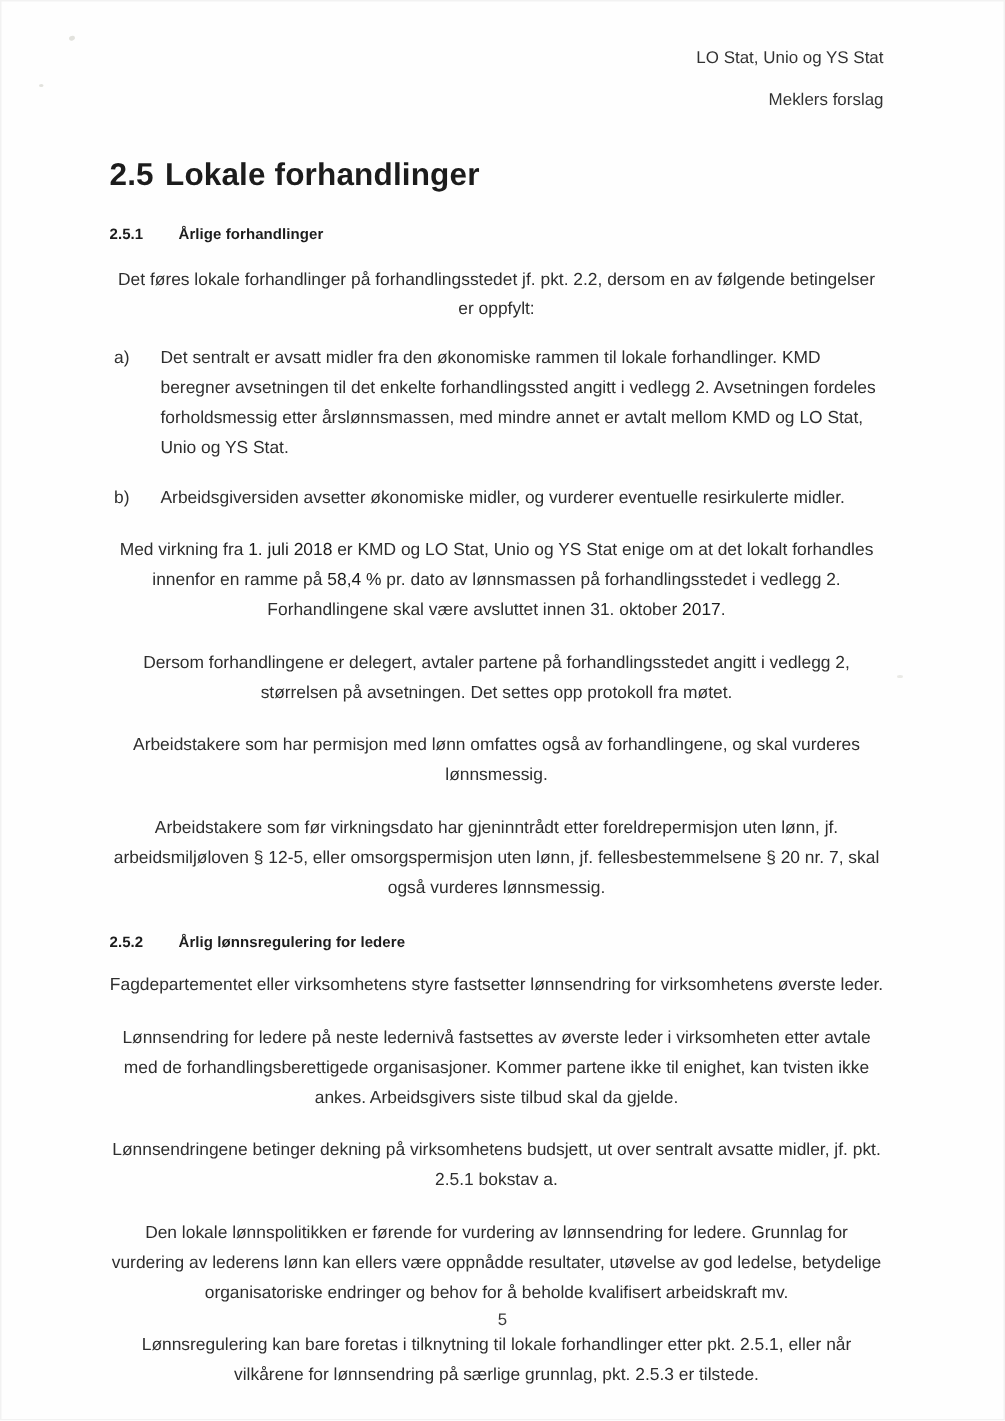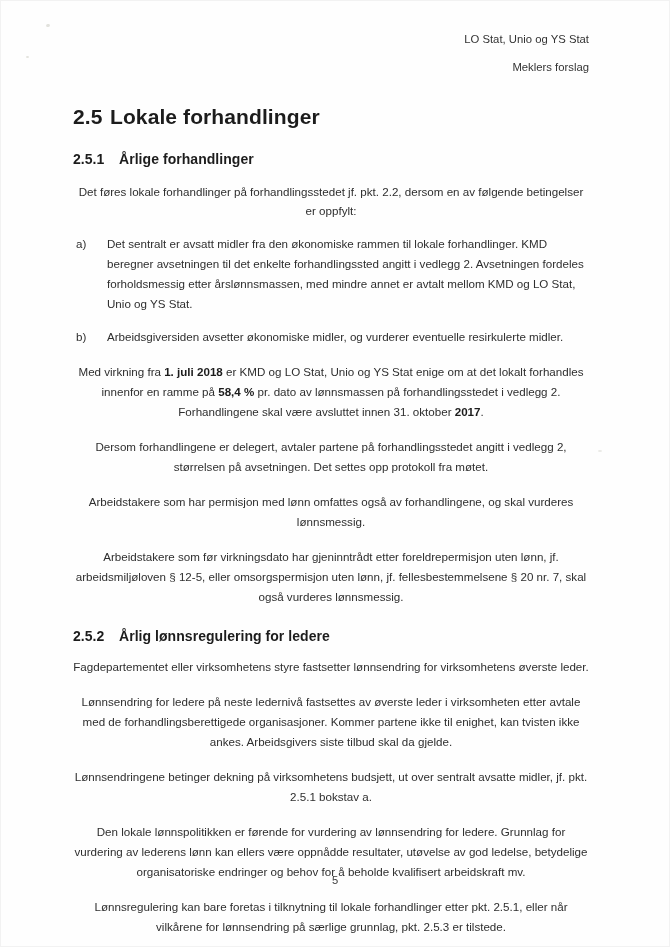--- a/index.html
+++ b/index.html
@@ -66,21 +66,21 @@
     font-size: 21px;
     font-weight: bold;
     color: #1c1c1c;
     margin: 0;
     padding-top: 29px;
     letter-spacing: .1px;
   }
   h2.sec .num { display: inline-block; min-width: 37px; }
 
   h3.subsec {
-    font-size: 14px;
+    font-size: 10px;
     font-weight: bold;
     color: #1c1c1c;
     margin: 0;
     padding-top: 22px;
     letter-spacing: .05px;
   }
   h3.subsec .num { display: inline-block; min-width: 46px; }
 
   
   p.body {
@@ -110,21 +110,21 @@
   ol.alpha > li:last-child { margin-bottom: 0; }
   ol.alpha > li .marker {
     position: absolute;
     left: 3px;
     top: 0;
     width: 26px;
     font-size: 11.6px;
     color: #2e2e2e;
   }
 
-  strong { font-weight: bold; color: #1c1c1c; }
+  strong { font-weight: normal; color: #1c1c1c; }
 
   
   .pagenum {
     position: absolute;
     left: 0;
     right: 0;
     top: 873px;
     text-align: center;
     font-size: 11.2px;
     color: #3a3a3a;

